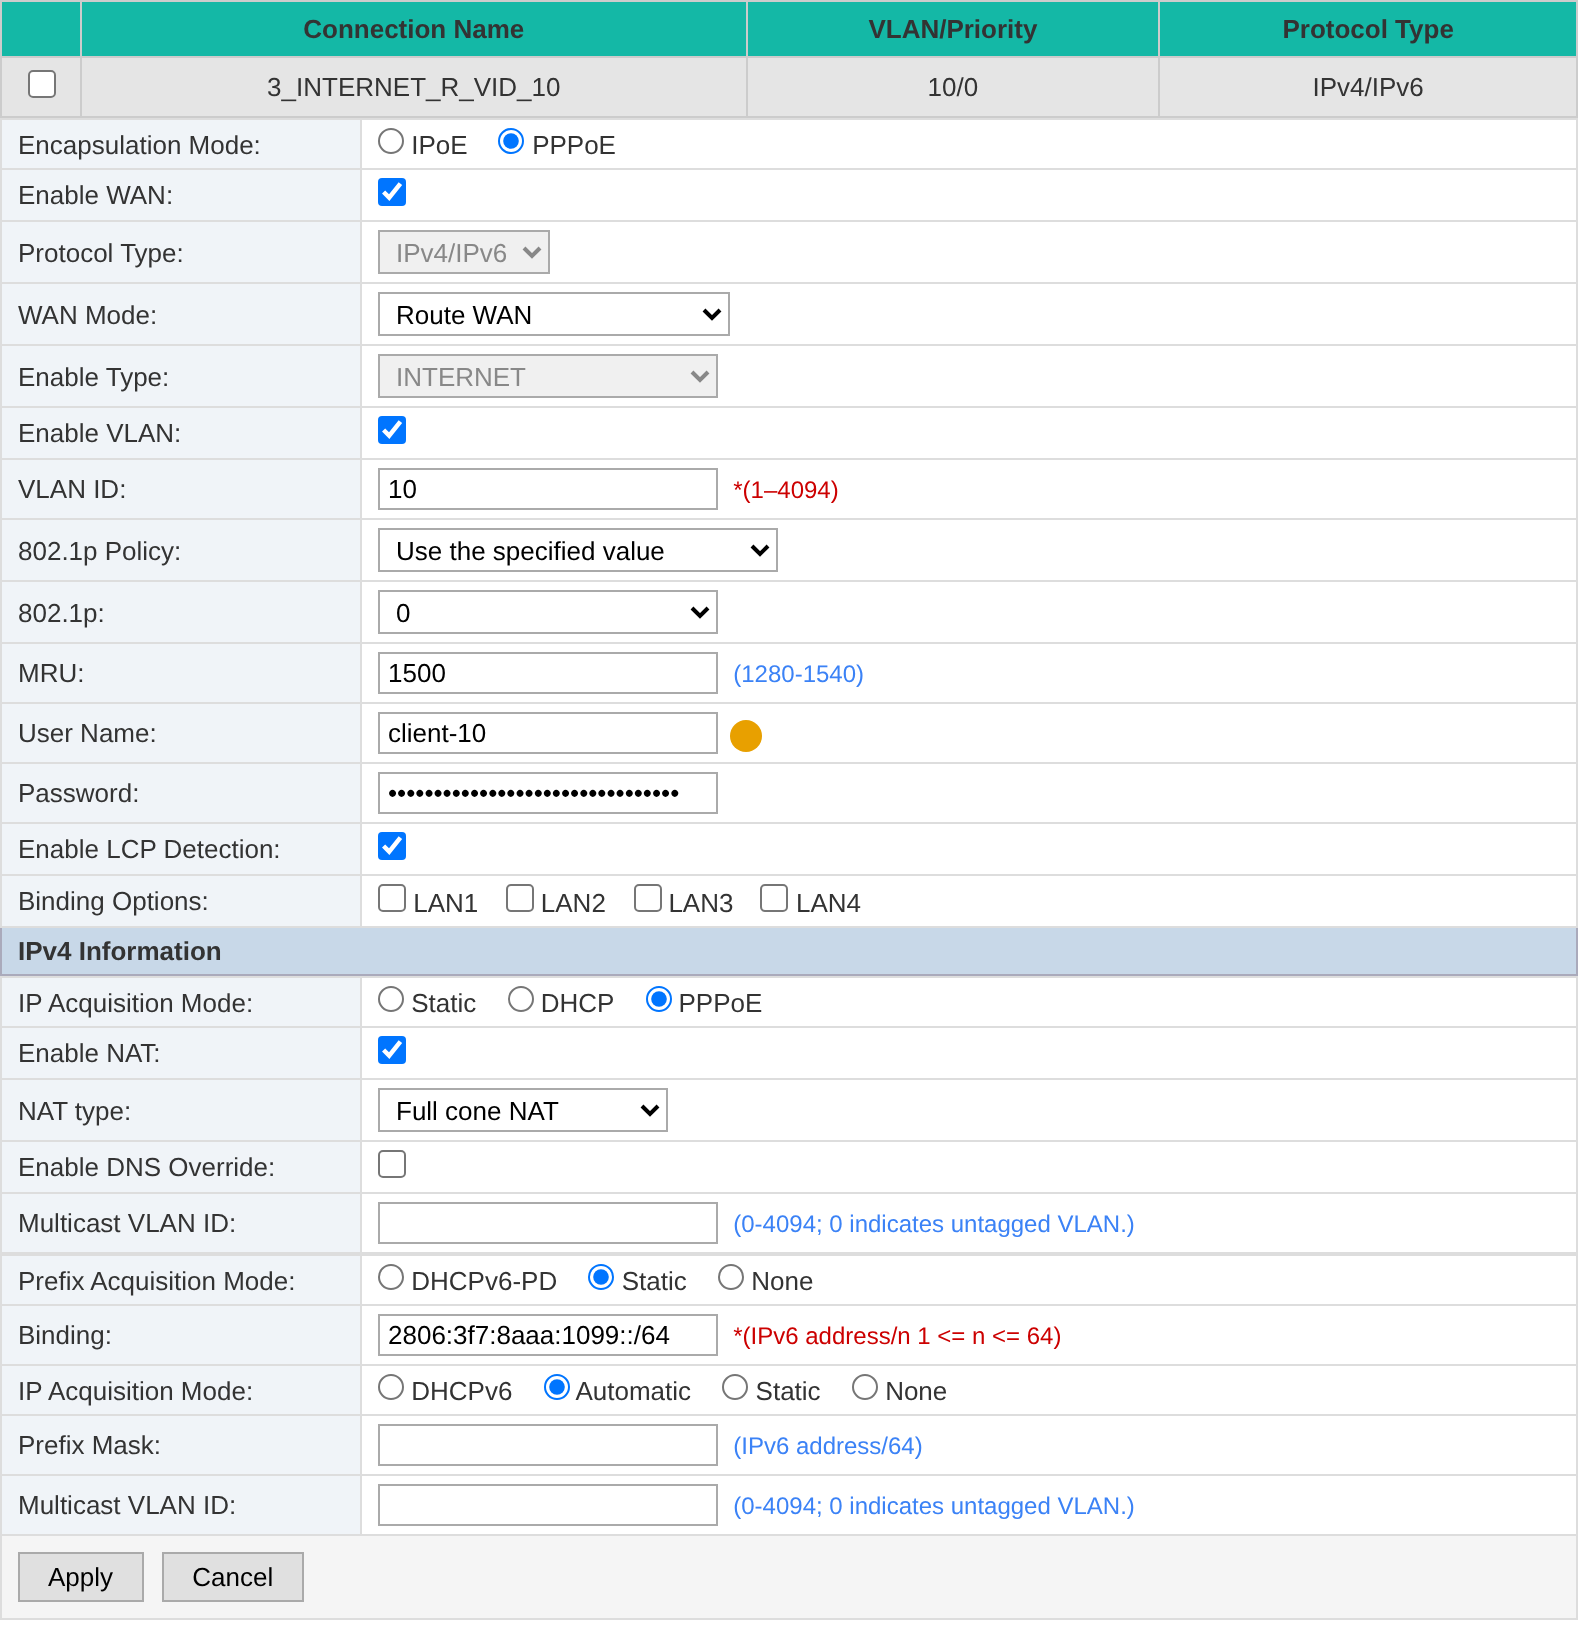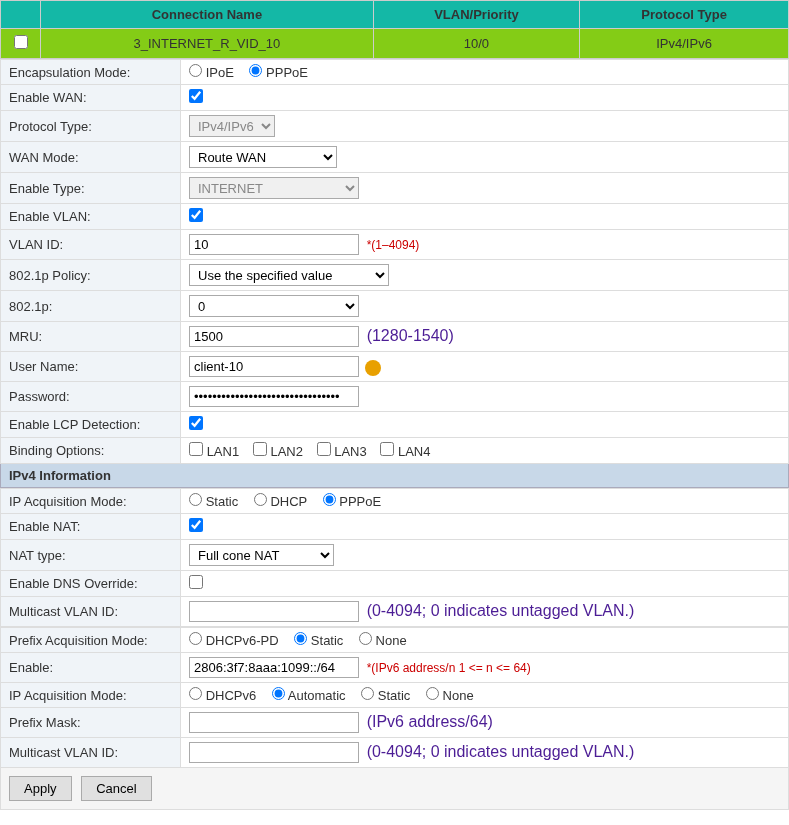--- a/index.html
+++ b/index.html
@@ -10,21 +10,21 @@
     
     .header-table { width: 100%; border-collapse: collapse; }
     .header-table th {
       background: #14b8a6;
       border: 1px solid #ccc;
       padding: 6px 8px;
       text-align: center;
       font-weight: bold;
     }
     .header-table td {
-      background: #84cc16;
+      background: #e5e5e5;
       border: 1px solid #ccc;
       padding: 6px 8px;
       text-align: center;
     }
     .header-table td:first-child { width: 40px; }
     
     
     .section-header {
       background: #c8d8e8;
       padding: 4px 8px;
@@ -51,21 +51,21 @@
       border: 1px solid #aaa;
       padding: 2px 4px;
       font-size: 13px;
       background: #fff;
     }
     input[type="text"] { width: 170px; }
     input[type="password"] { width: 170px; }
     select { height: 22px; }
     
     .hint { color: #cc0000; margin-left: 4px; font-size: 12px; }
-    .hint-gray { color: #4c1d95; margin-left: 4px; font-size: 16px; }
+    .hint-gray { color: #3b82f6; margin-left: 4px; font-size: 12px; }
     
     input[type="checkbox"] { width: 14px; height: 14px; }
     input[type="radio"] { width: 13px; height: 13px; }
     
     .radio-group label { margin-right: 12px; }
     .checkbox-group label { margin-right: 10px; }
     
     .btn-apply {
       background: #e0e0e0;
       border: 1px solid #aaa;
@@ -152,21 +152,21 @@
       <td>
         <select class="disabled-input">
           <option>IPv4/IPv6</option>
         </select>
       </td>
     </tr>
 
     <tr>
       <td>WAN Mode:</td>
       <td>
-        <select style="width:148px;">
+        <select style="width:176px;">
           <option>Route WAN</option>
         </select>
       </td>
     </tr>
 
     <tr>
       <td>Enable Type:</td>
       <td>
         <select style="width:170px;" class="disabled-input">
           <option>INTERNET</option>
@@ -339,21 +339,21 @@
           </label>
           <label>
             <input type="radio" name="prefixacq" style="">
             <span>None</span>
           </label>
         </span>
       </td>
     </tr>
 
     <tr>
-      <td>Enable:</td>
+      <td>Binding:</td>
       <td>
         <input type="text" class="prefix-input" value="2806:3f7:8aaa:1099::/64" style="">
         <span class="hint">*(IPv6 address/n 1 &lt;= n &lt;= 64)</span>
       </td>
     </tr>
 
     <tr>
       <td>IP Acquisition Mode:</td>
       <td>
         <span class="radio-group">

